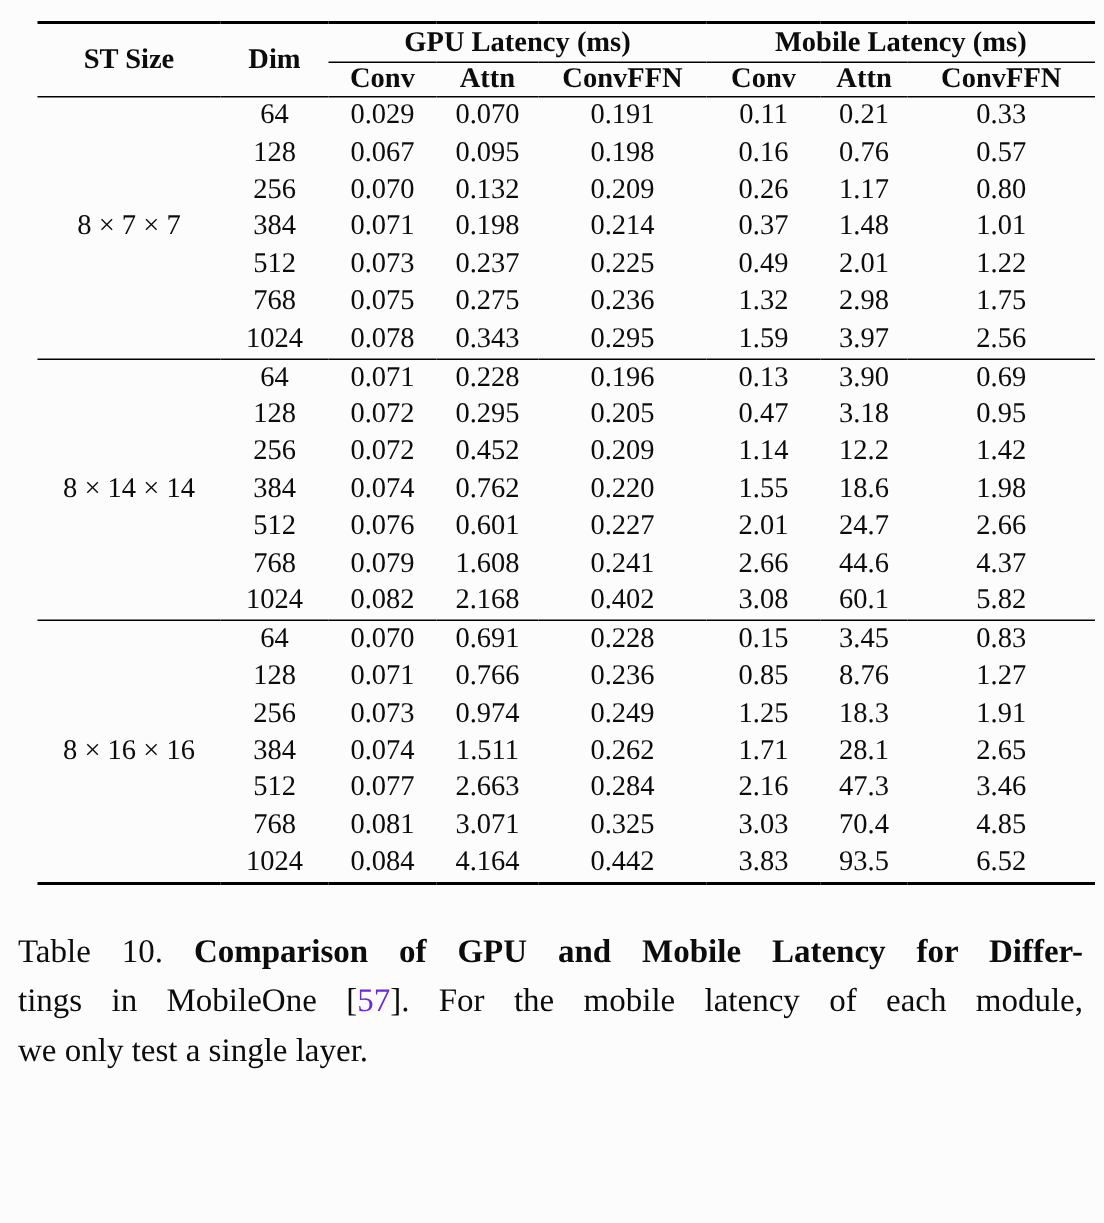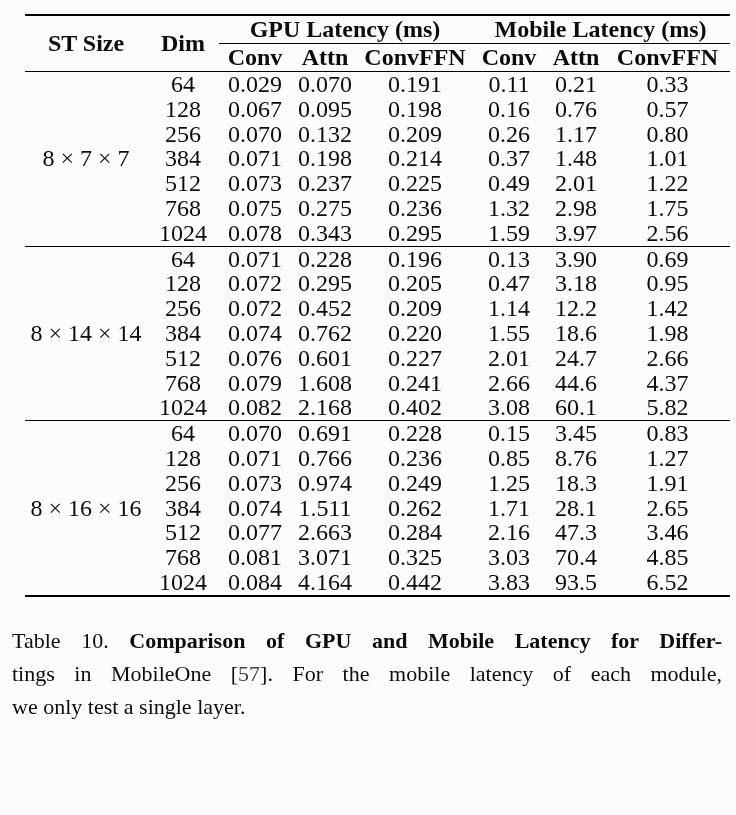--- a/index.html
+++ b/index.html
@@ -10,21 +10,21 @@
     font-family: "Liberation Serif", "DejaVu Serif", serif;
     overflow: hidden;
   }
   .table-wrap { margin: 14px 0 0 25px; width: 705px; }
   table.latency {
     border-collapse: collapse;
     table-layout: fixed;
     width: 705px;
     border-top: 2.2px solid #000;
     border-bottom: 2.2px solid #000;
-    font-size: 24px;
+    font-size: 19px;
   }
   table.latency col.c1 { width: 122px; }
   table.latency col.c2 { width: 72px; }
   table.latency col.c3 { width: 72px; }
   table.latency col.c4 { width: 68px; }
   table.latency col.c5 { width: 112px; }
   table.latency col.c6 { width: 76px; }
   table.latency col.c7 { width: 58px; }
   table.latency col.c8 { width: 125px; }
   thead { border-bottom: 1.5px solid #000; }
@@ -276,15 +276,15 @@
           <td>3.83</td>
           <td>93.5</td>
           <td>6.52</td>
         </tr>
       </tbody>
     </table>
 </div>
 
 <div class="caption" id="caption">
     <div class="cap-line"><span>Table 10. </span><span class="seg-bold">Comparison of GPU and Mobile Latency for Differ-</span></div>
-    <div class="cap-line"><span>tings in MobileOne [</span><span class="seg-cite" style="color: #404040;">57</span><span>]. For the mobile latency of each module,</span></div>
+    <div class="cap-line"><span>tings in MobileOne [</span><span class="seg-cite" style="color: #6d28d9;">57</span><span>]. For the mobile latency of each module,</span></div>
     <div class="cap-line last"><span>we only test a single layer.</span></div>
   </div>
 
 </body></html>

